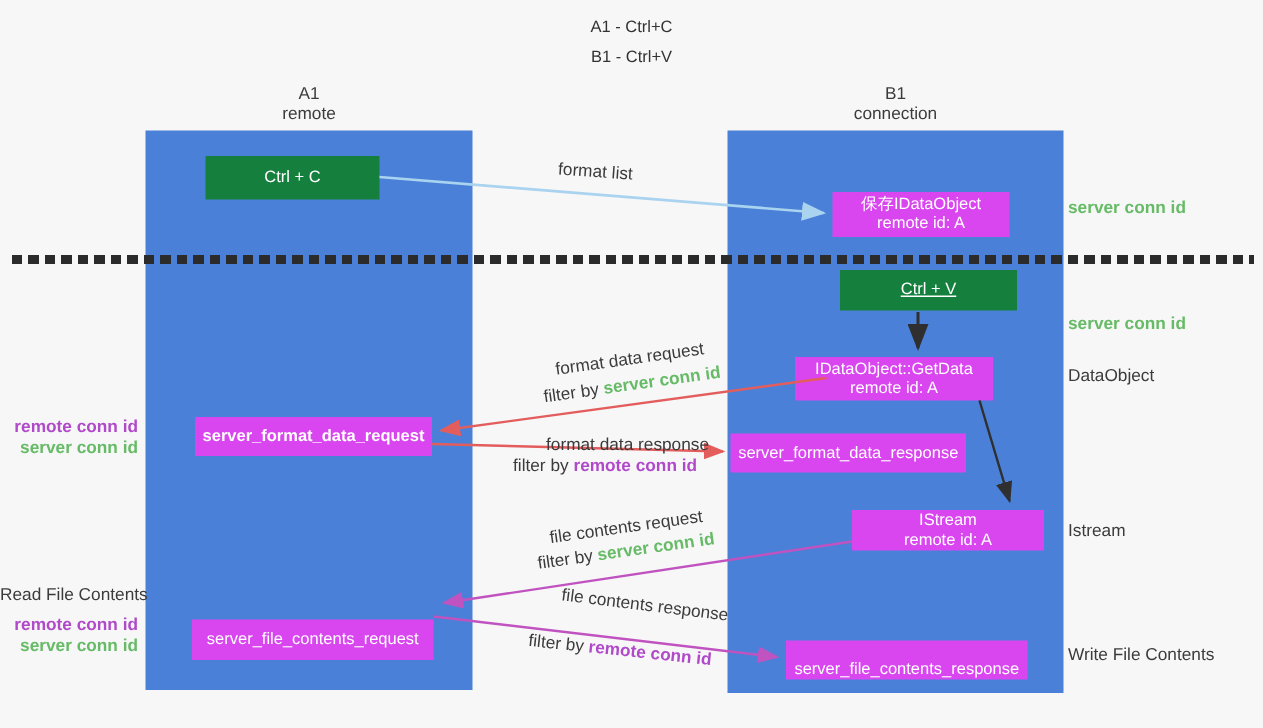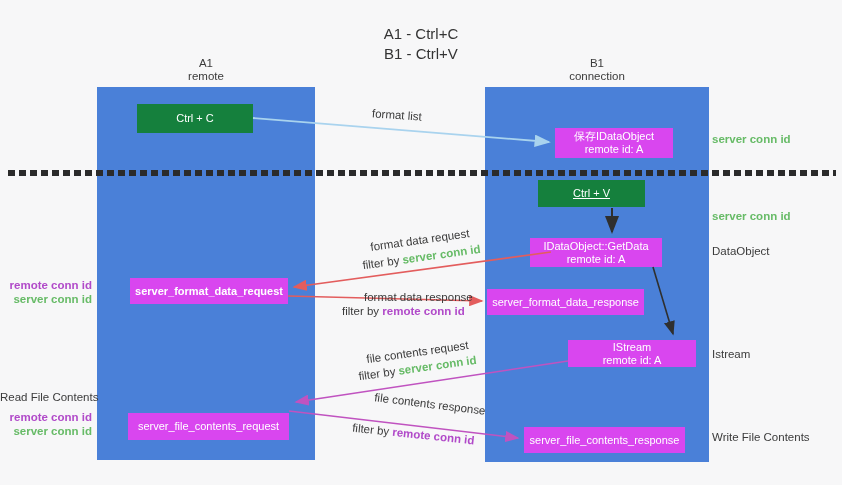--- a/index.html
+++ b/index.html
@@ -7,22 +7,22 @@
   #canvas {
     position: relative;
     width: 842px;
     height: 485px;
     background: #f7f7f8;
     font-family: "Liberation Sans", sans-serif;
     color: #3b3b3b;
     overflow: hidden;
   }
   .title {
-    position: absolute; top: 24px; left: 0; width: 100%;
-    text-align: center; font-size: 15px; line-height: 20px; color: #333;
+    position: absolute; top: 8px; left: 0; width: 100%;
+    text-align: center; font-size: 11px; line-height: 20px; color: #333;
   }
   .lane {
     position: absolute; background: #4a80d8;
   }
   .lane-header {
     position: absolute; text-align: center; font-size: 11.5px;
     line-height: 13px; color: #3b3b3b;
   }
   .node {
     position: absolute; display: flex; flex-direction: column;
@@ -79,21 +79,21 @@
 
   <div class="node green" style="left:137px; top:104px; width:116px; height:29px;">
     <div>Ctrl + C</div>
   </div>
 
   <div class="node orange" style="left:555px; top:128px; width:118px; height:30px;">
     <div>保存IDataObject</div>
     <div>remote id: A</div>
   </div>
 
-  <div class="node green" style="left:538px; top:180px; width:107px; height:27px;text-decoration:underline;">
+  <div class="node green" style="left:560px; top:180px; width:118px; height:27px;text-decoration:underline;">
     <div>Ctrl + V</div>
   </div>
 
   <div class="node orange" style="left:530px; top:238px; width:132px; height:29px;">
     <div>IDataObject::GetData</div>
     <div>remote id: A</div>
   </div>
 
   <div class="node orange" style="left:130px; top:278px; width:158px; height:26px;font-weight:bold;">
     <div>server_format_data_request</div>
@@ -105,21 +105,21 @@
 
   <div class="node orange" style="left:568px; top:340px; width:128px; height:27px;">
     <div>IStream</div>
     <div>remote id: A</div>
   </div>
 
   <div class="node orange" style="left:128px; top:393px; width:161px; height:27px;margin-top:20px;">
     <div>server_file_contents_request</div>
   </div>
 
-  <div class="node orange" style="left:524px; top:427px; width:161px; height:26px;">
+  <div class="node orange" style="left:524px; top:427px; width:161px; height:26px;justify-content:flex-end;">
     <div>server_file_contents_response</div>
   </div>
 
   <svg class="overlay" width="842" height="485" viewBox="0 0 842 485">
     <defs>
       <marker id="ah-blue" markerWidth="9" markerHeight="7" refX="8" refY="3.5" orient="auto">
         <path d="M0,0 L9,3.5 L0,7 z" fill="#a9d3ee"></path>
       </marker>
       <marker id="ah-red" markerWidth="9" markerHeight="7" refX="8" refY="3.5" orient="auto">
         <path d="M0,0 L9,3.5 L0,7 z" fill="#e35d5d"></path>

